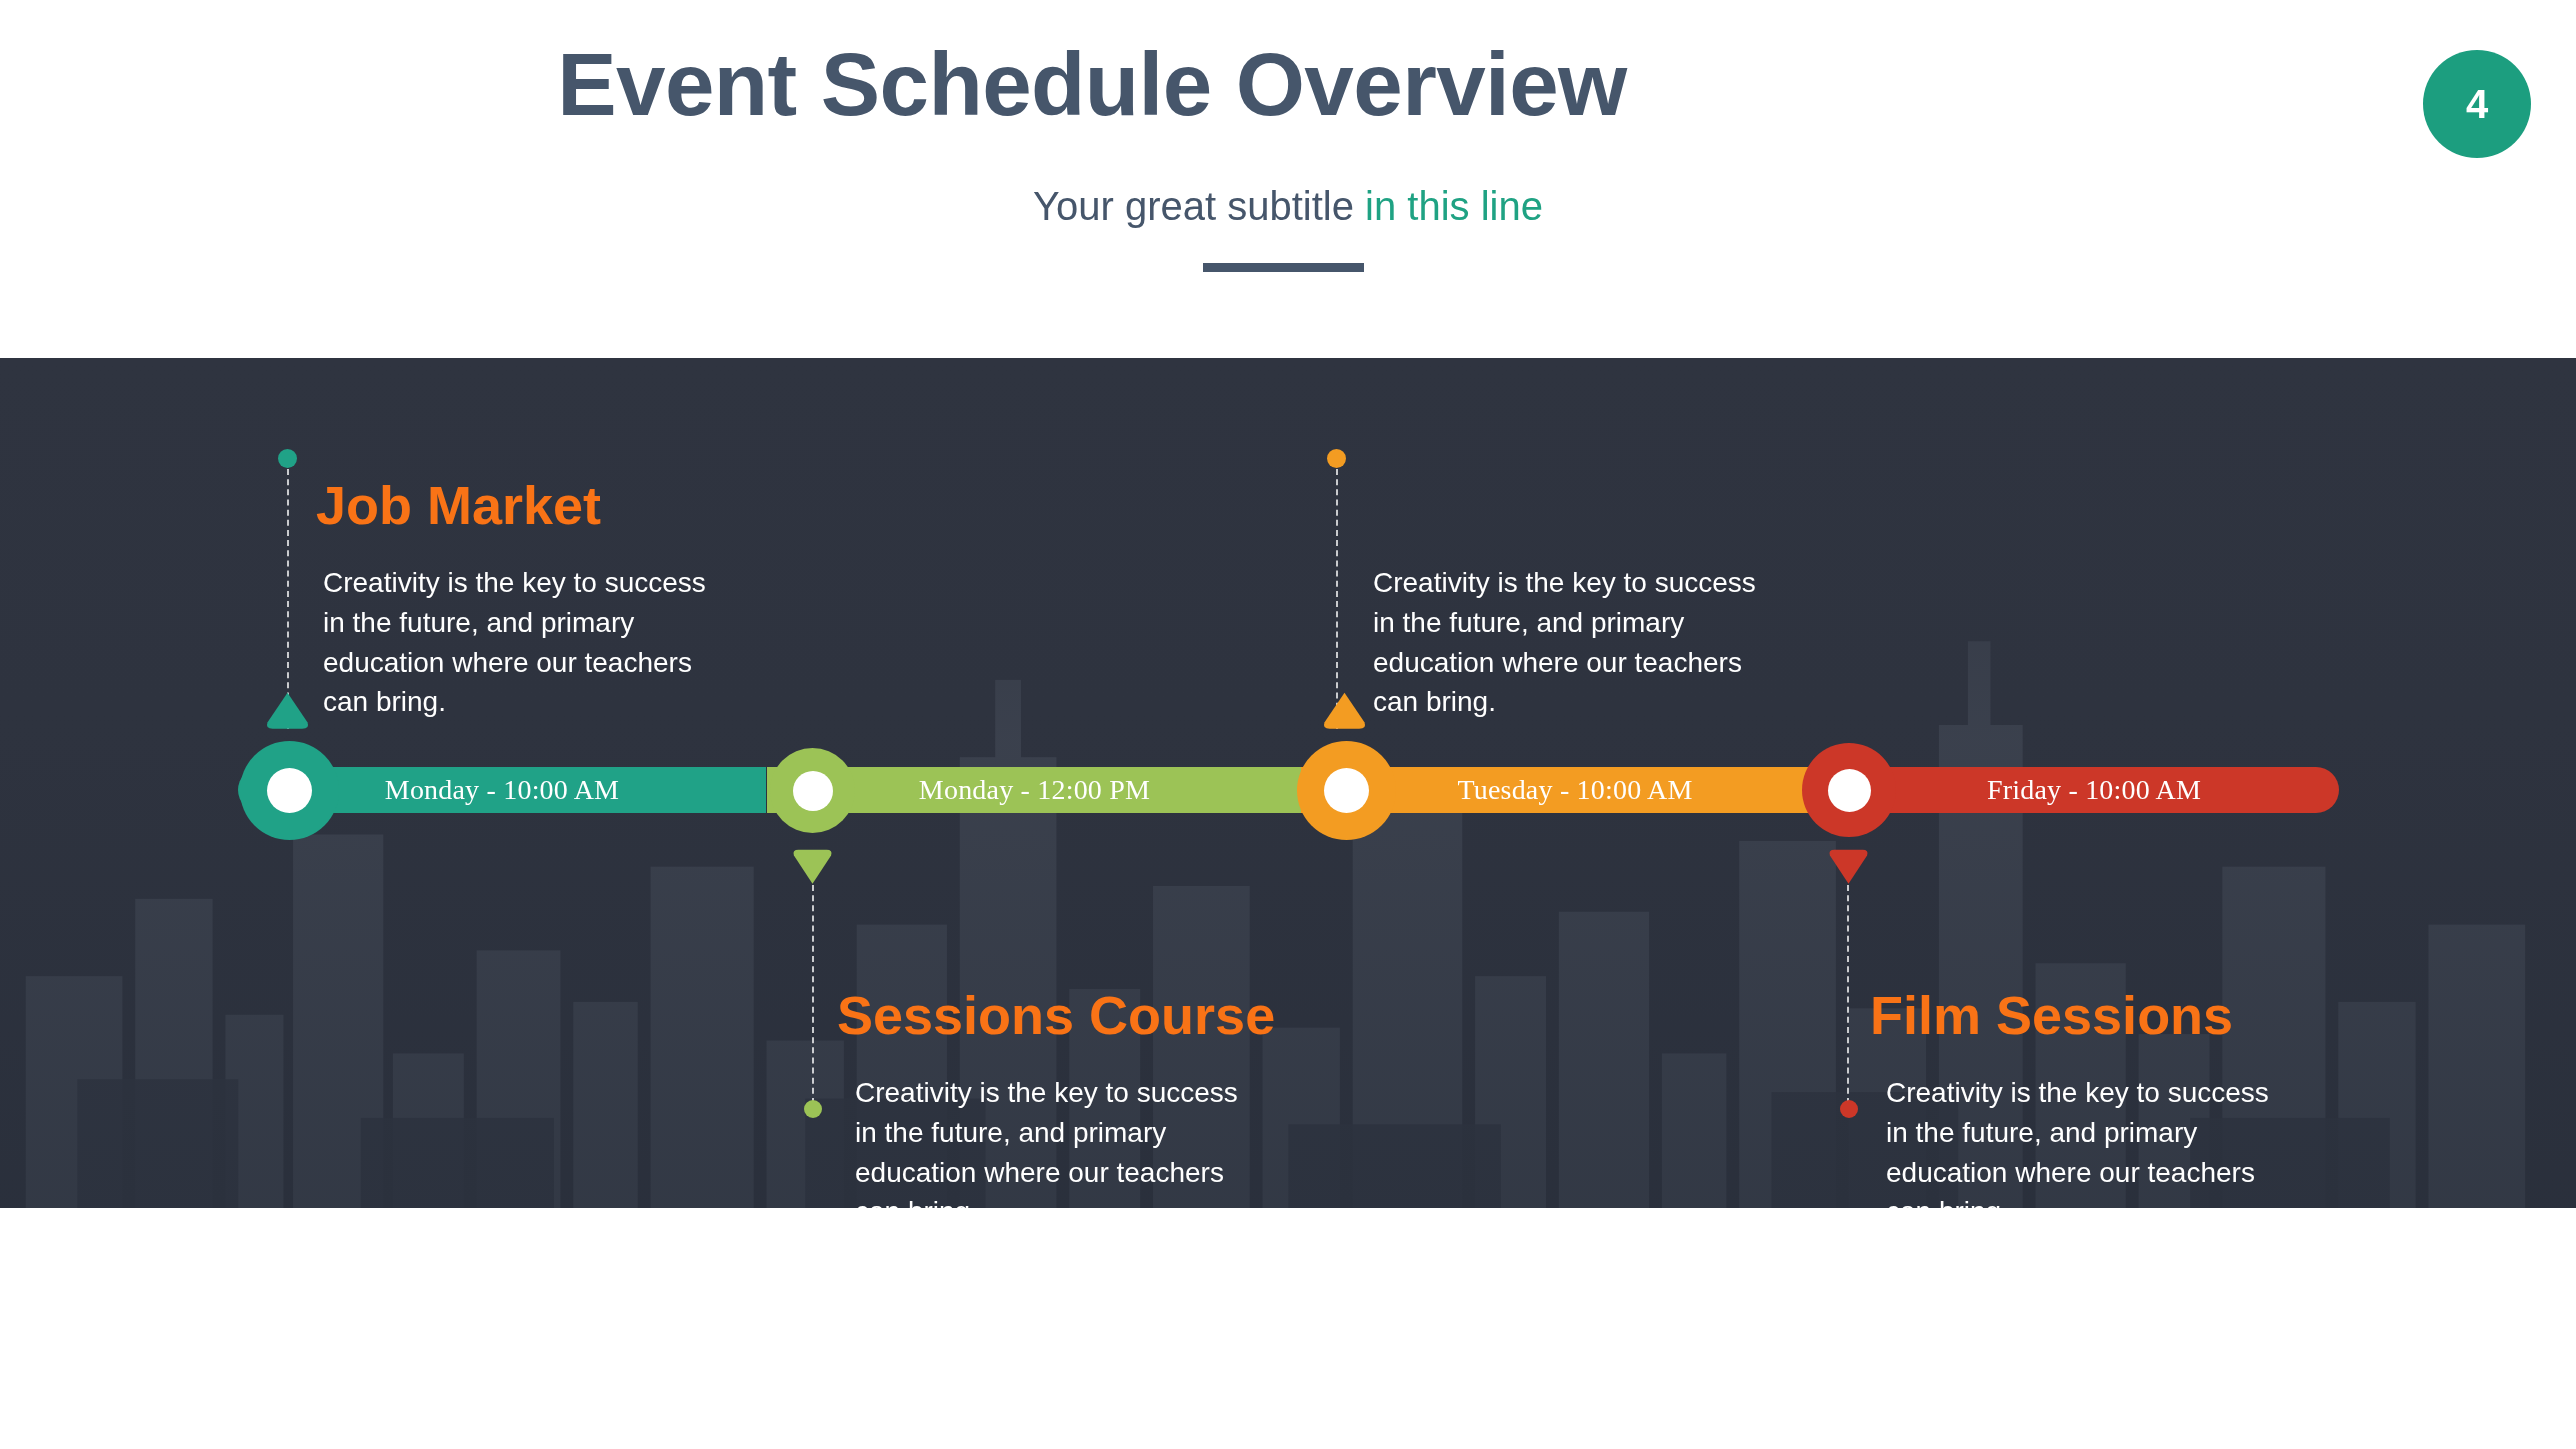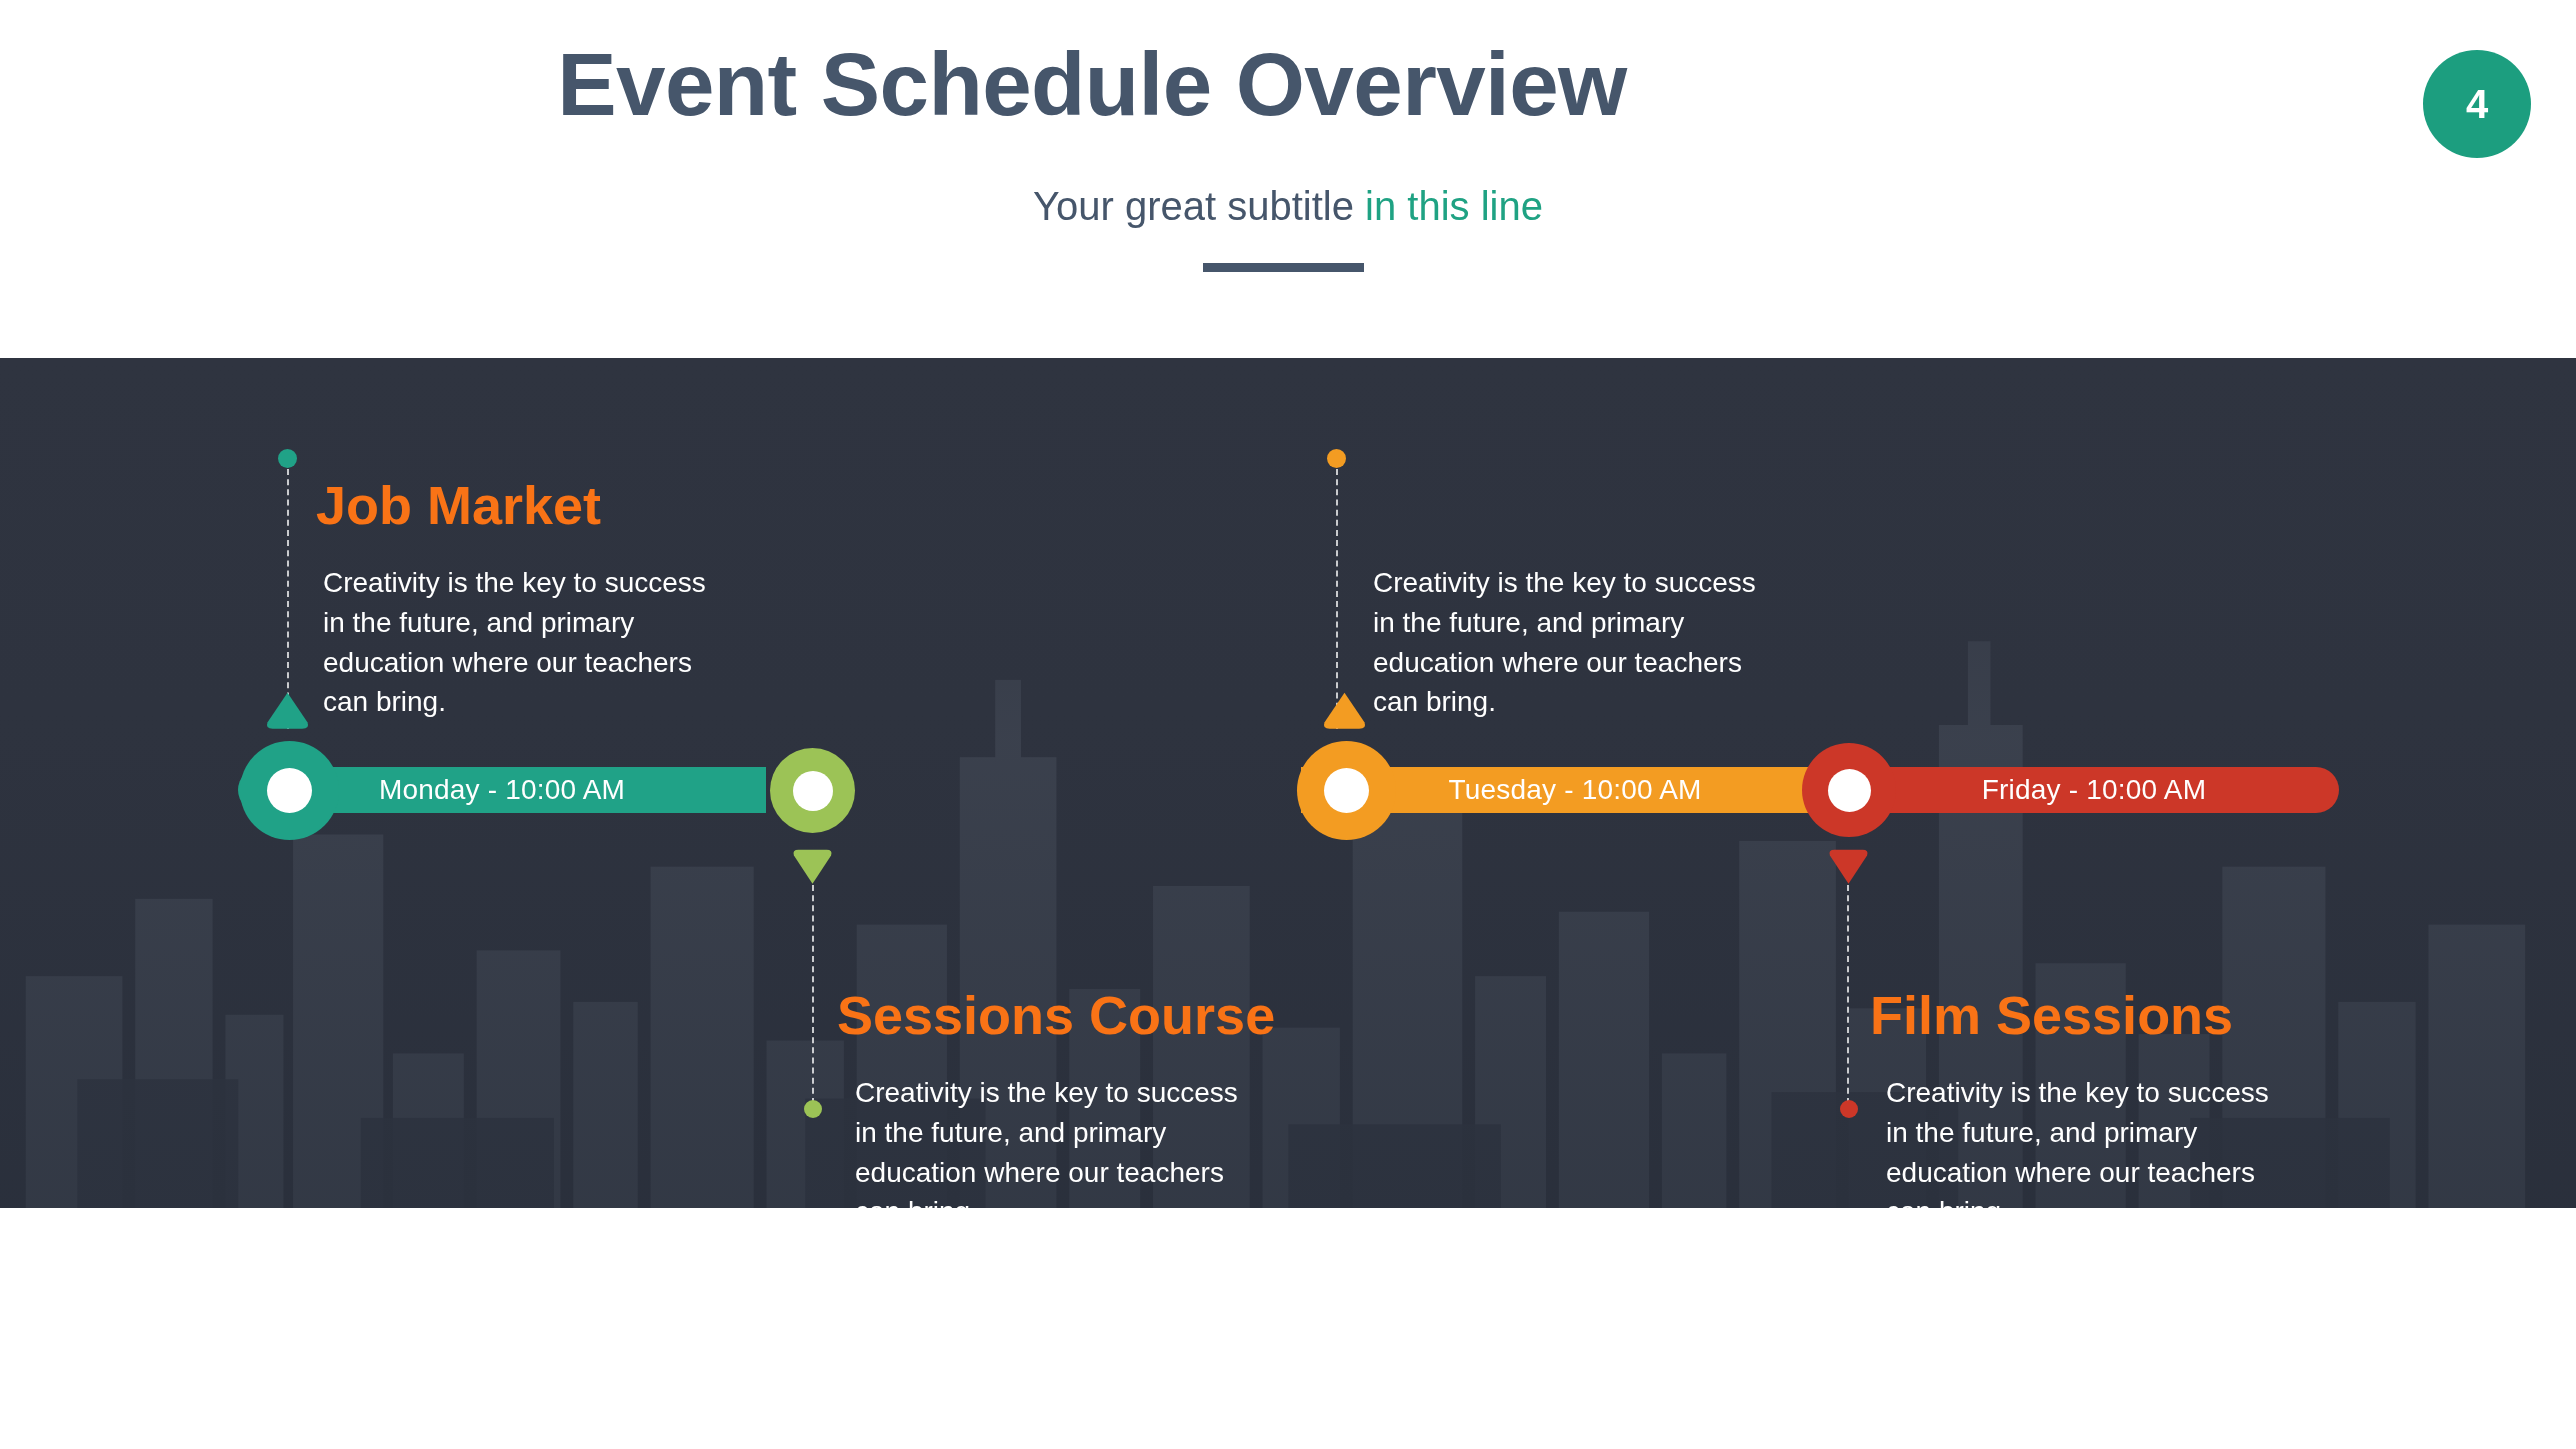--- a/index.html
+++ b/index.html
@@ -39,21 +39,21 @@
     position:absolute;left:0;top:358px;width:2576px;height:850px;
     background:#2F3440;overflow:hidden;
   }
   #skyline{position:absolute;left:0;bottom:0;width:2576px;height:644px;opacity:.30;}
   #panel-veil{
     position:absolute;left:0;top:0;width:2576px;height:850px;
     background:linear-gradient(180deg,rgba(47,52,64,.92) 0%,rgba(45,50,62,.55) 45%,rgba(40,46,58,.70) 100%);
   }
 
   
-  .seg{position:absolute;height:46px;top:767px;display:flex;align-items:center;justify-content:center;}
+  .seg{position:absolute;height:46px;top:767px;display:flex;align-items:center;justify-content:center;font-family:Liberation Serif, serif;}
   .seg span{
     color:#ffffff;font-size:28px;font-weight:normal;white-space:nowrap;letter-spacing:0.2px;
   }
   .seg.first{border-top-left-radius:23px;border-bottom-left-radius:23px;}
   .seg.last{border-top-right-radius:23px;border-bottom-right-radius:23px;}
 
   
   .node{position:absolute;border-radius:50%;display:flex;align-items:center;justify-content:center;}
   .node .inner{background:#fff;border-radius:50%;}
 
@@ -127,20 +127,23 @@
       <rect x="2000" y="870" width="330" height="130"></rect>
       <rect x="2750" y="820" width="290" height="180"></rect>
       <rect x="3400" y="860" width="310" height="140"></rect>
     </g>
   </svg>
   <div id="panel-veil"></div>
 
   <div class="seg first" style="left:238px;top:409px;width:528px;background:#20A287;">
     <span>Monday -  10:00 AM</span>
   </div>
+  <div class="seg" style="left:767px;top:409px;width:535px;background:#9CC356;">
+    <span>Monday -  12:00 PM</span>
+  </div>
   <div class="seg" style="left:1301px;top:409px;width:548px;background:#F39C22;">
     <span>Tuesday -  10:00 AM</span>
   </div>
   <div class="seg last" style="left:1849px;top:409px;width:490px;background:#CC3728;">
     <span>Friday -  10:00 AM</span>
   </div>
 
   <div class="node" style="left:240px;top:383px;width:99px;height:99px;background:#20A287;">
     <div class="inner" style="width:45px;height:45px;"></div>
   </div>

